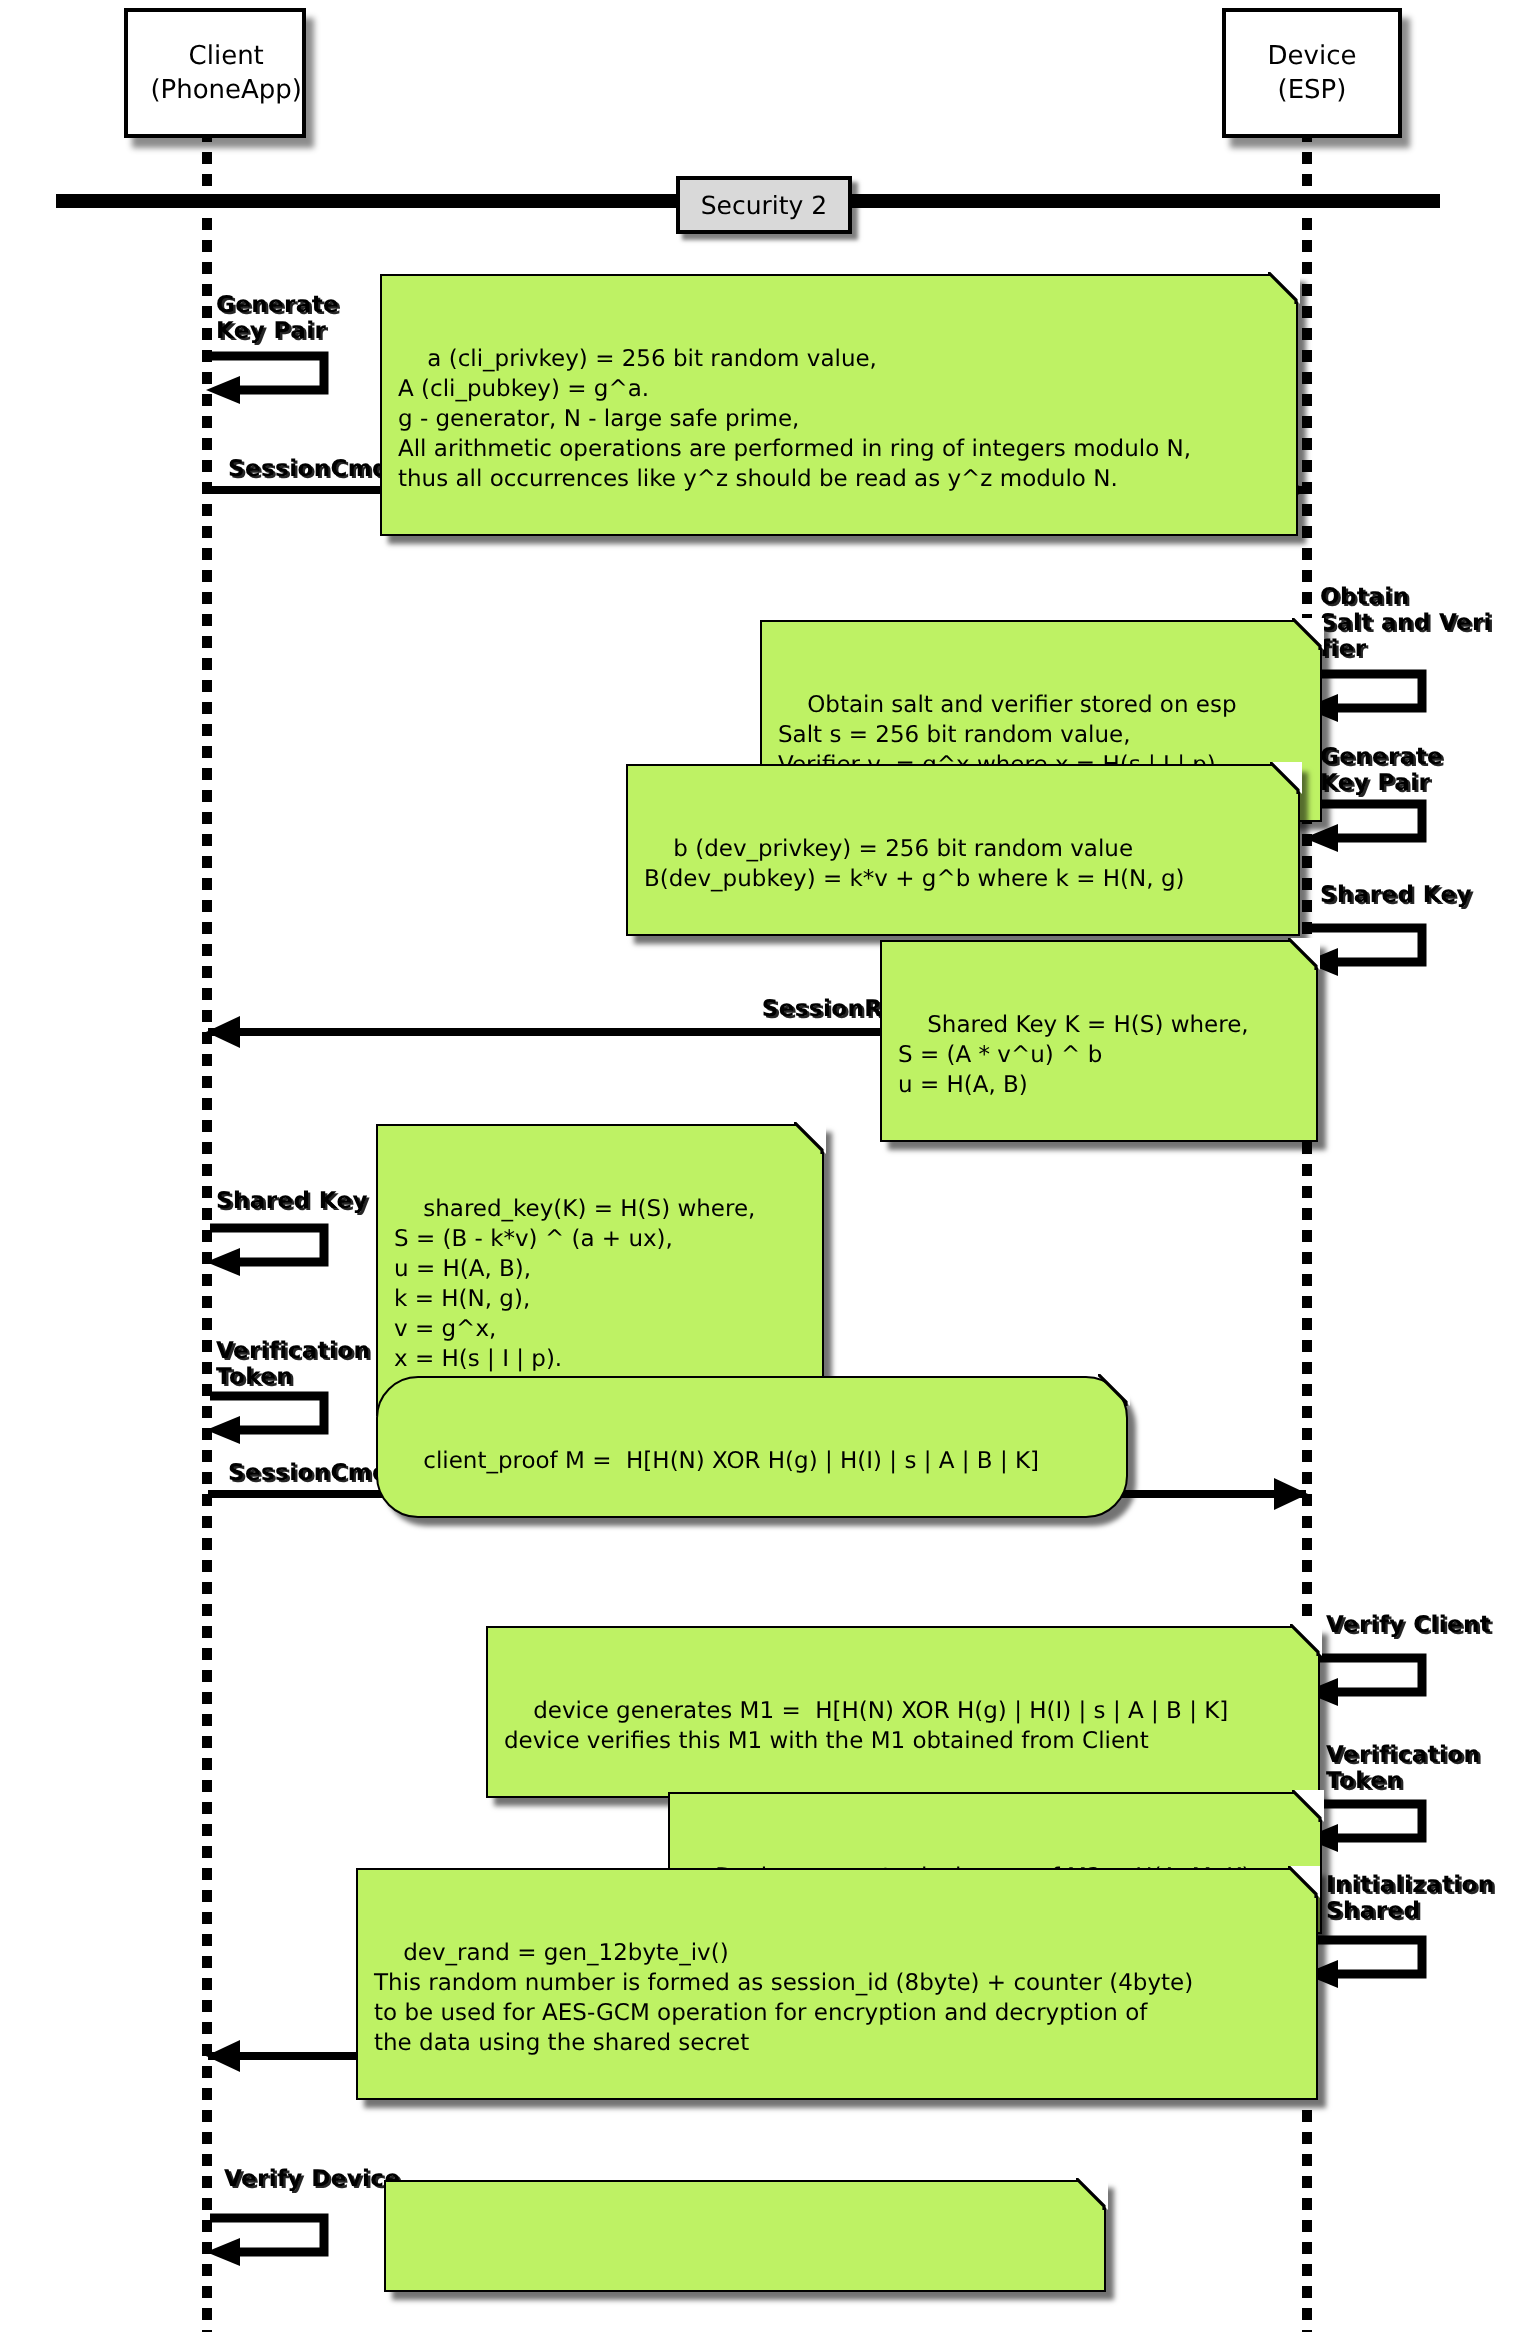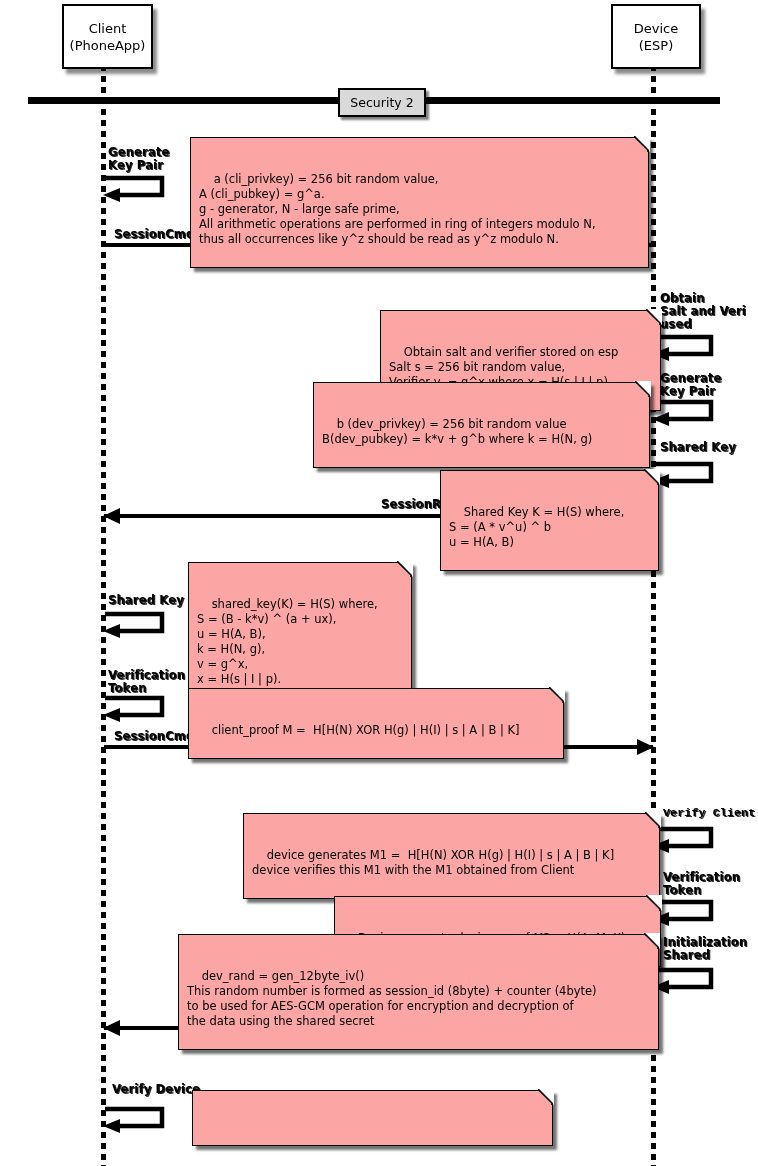--- a/index.html
+++ b/index.html
@@ -21,21 +21,21 @@
   }
   
   .divider-bar{position:absolute;left:28px;top:97px;width:692px;height:7px;background:#000;z-index:2;}
   .divider-label{
     position:absolute;left:338px;top:88px;width:84px;height:25px;z-index:6;
     background:#D9D9D9;border:2.5px solid #000;box-shadow:3px 3px 2px rgba(0,0,0,0.5);
     display:flex;align-items:center;justify-content:center;font-size:12.5px;text-align:center;
   }
   
   .note{
-    position:absolute;background:#fca5a5;border:1.6px solid #000;
+    position:absolute;background:#bef264;border:1.6px solid #000;
     box-shadow:4px 4px 2.5px rgba(0,0,0,0.55);
     padding:4px 9px 5px 8px;font-size:11.5px;line-height:15px;
     white-space:pre-wrap;z-index:4;
   }
   .fold{position:absolute;top:-1.6px;right:-1.6px;z-index:5;}
   
   .blabel{
     position:absolute;font-size:11.5px;line-height:13px;font-weight:bold;
     text-shadow:1.2px 0.8px 0 rgba(0,0,0,0.85);letter-spacing:0.2px;
     white-space:pre-line;z-index:3;
@@ -51,21 +51,21 @@
     border-top:8.5px solid transparent;border-bottom:8.5px solid transparent;border-right:17px solid #000;}
 </style>
 </head>
 <body>
 
 <div id="stage">
 
   <div class="lifeline" style="left:101px;top:65px;height:1101px;"></div>
   <div class="lifeline" style="left:651px;top:65px;height:1101px;"></div>
 
-  <div class="actor" style="left:62px;top:4px;width:87px;height:61px;">
+  <div class="actor" style="left:62px;top:4px;width:87px;height:61px;justify-content:flex-end;">
     <span>Client
 (PhoneApp)</span>
   </div>
   <div class="actor" style="left:611px;top:4px;width:86px;height:61px;">
     <span>Device
 (ESP)</span>
   </div>
 
   <div class="divider-bar"></div>
   <div class="divider-label">
@@ -90,21 +90,21 @@
 thus all occurrences like y^z should be read as y^z modulo N.</span>
   </div>
 
   <div class="blabel" style="left:114px;top:228px;">SessionCmd0(cli_pubkey A, username I)</div>
   <div class="msg-line" style="top:243px;">
     <div class="head-r"></div>
   </div>
 
   <div class="blabel" style="left:660px;top:292px;">Obtain
 Salt and Veri
-used</div>
+fier</div>
   <svg class="loop" style="left:652px;top:334px;" width="66" height="28" viewBox="0 0 66 28">
     <path d="M2,3 H59 V20 H16" fill="none" stroke="#000" stroke-width="4.5"></path>
     <polygon points="0,20 17,13 17,27" fill="#000"></polygon>
   </svg>
   <div class="note" style="left:380px;top:310px;width:262px;">
     <svg class="fold" width="16" height="16" viewBox="0 0 16 16">
       <path d="M0,0 L16,0 L16,16 Z" fill="#fff"></path>
         <path d="M0,0 L14,14 L14,17" fill="none" stroke="#000" stroke-width="1.6"></path>
     </svg>
     <span>Obtain salt and verifier stored on esp
@@ -164,34 +164,34 @@
 v = g^x,
 x = H(s | I | p).</span>
   </div>
 
   <div class="blabel" style="left:108px;top:669px;">Verification
 Token</div>
   <svg class="loop" style="left:103px;top:695px;" width="66" height="28" viewBox="0 0 66 28">
     <path d="M2,3 H59 V20 H16" fill="none" stroke="#000" stroke-width="4.5"></path>
     <polygon points="0,20 17,13 17,27" fill="#000"></polygon>
   </svg>
-  <div class="note" style="left:188px;top:688px;width:357px;">
+  <div class="note" style="left:188px;top:688px;width:357px;border-radius:21px;">
     <svg class="fold" width="16" height="16" viewBox="0 0 16 16">
       <path d="M0,0 L16,0 L16,16 Z" fill="#fff"></path>
         <path d="M0,0 L14,14 L14,17" fill="none" stroke="#000" stroke-width="1.6"></path>
     </svg>
     <span>client_proof M =  H[H(N) XOR H(g) | H(I) | s | A | B | K]</span>
   </div>
 
   <div class="blabel" style="left:114px;top:730px;">SessionCmd1(client_proof M1)</div>
   <div class="msg-line" style="top:745px;">
     <div class="head-r"></div>
   </div>
 
-  <div class="blabel" style="left:663px;top:806px;font-family:Liberation Mono, monospace;">Verify Client</div>
+  <div class="blabel" style="left:663px;top:806px;">Verify Client</div>
   <svg class="loop" style="left:652px;top:826px;" width="66" height="28" viewBox="0 0 66 28">
     <path d="M2,3 H59 V20 H16" fill="none" stroke="#000" stroke-width="4.5"></path>
     <polygon points="0,20 17,13 17,27" fill="#000"></polygon>
   </svg>
   <div class="note" style="left:243px;top:813px;width:398px;">
     <svg class="fold" width="16" height="16" viewBox="0 0 16 16">
       <path d="M0,0 L16,0 L16,16 Z" fill="#fff"></path>
         <path d="M0,0 L14,14 L14,17" fill="none" stroke="#000" stroke-width="1.6"></path>
     </svg>
     <span>device generates M1 =  H[H(N) XOR H(g) | H(I) | s | A | B | K]

